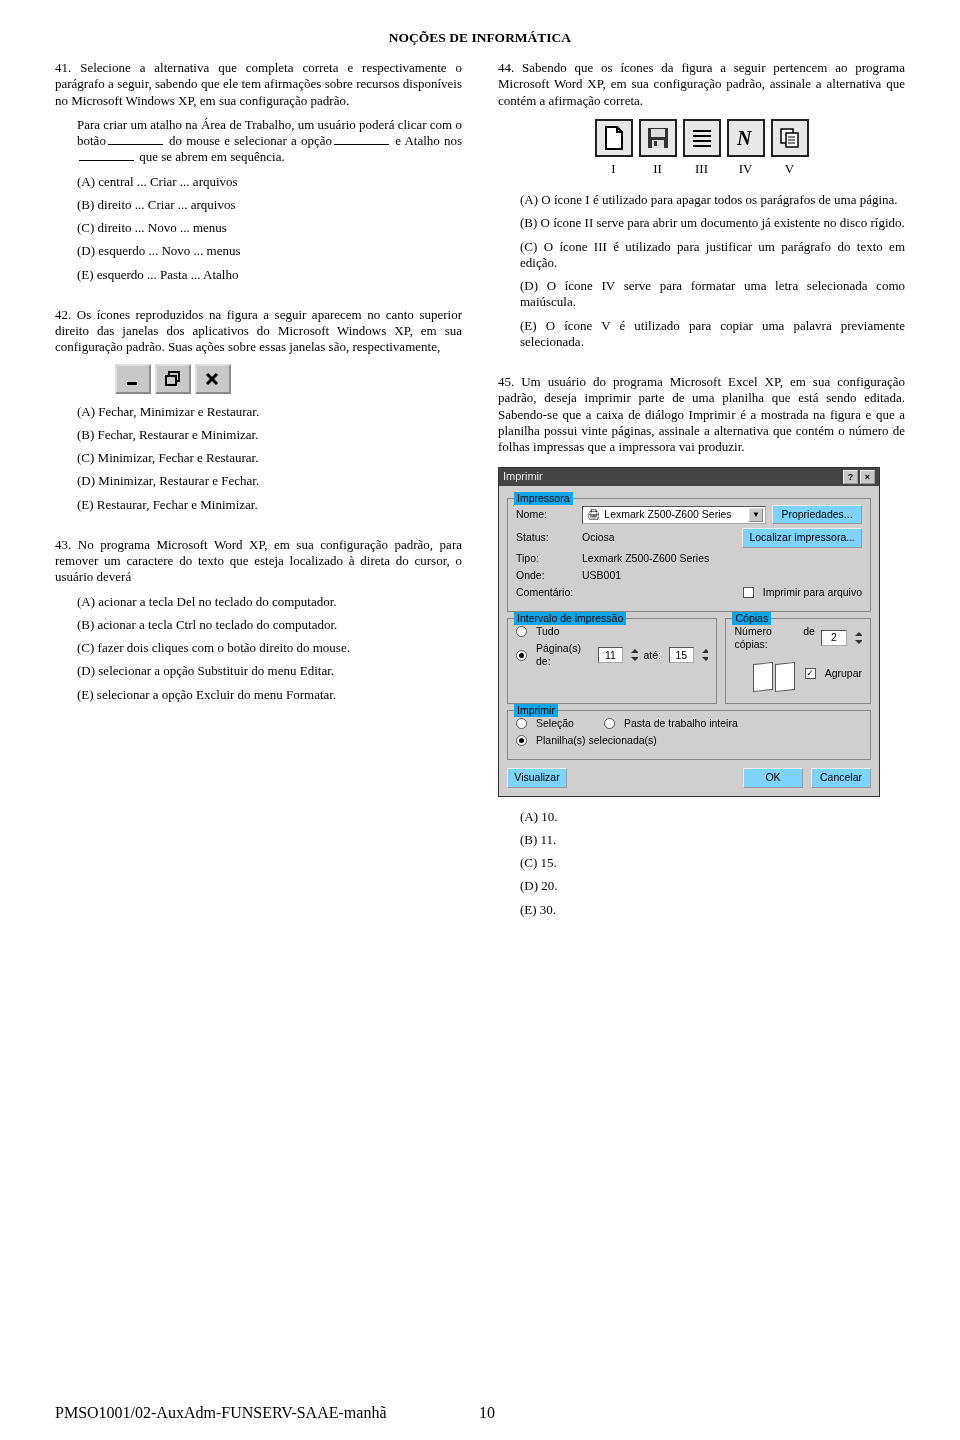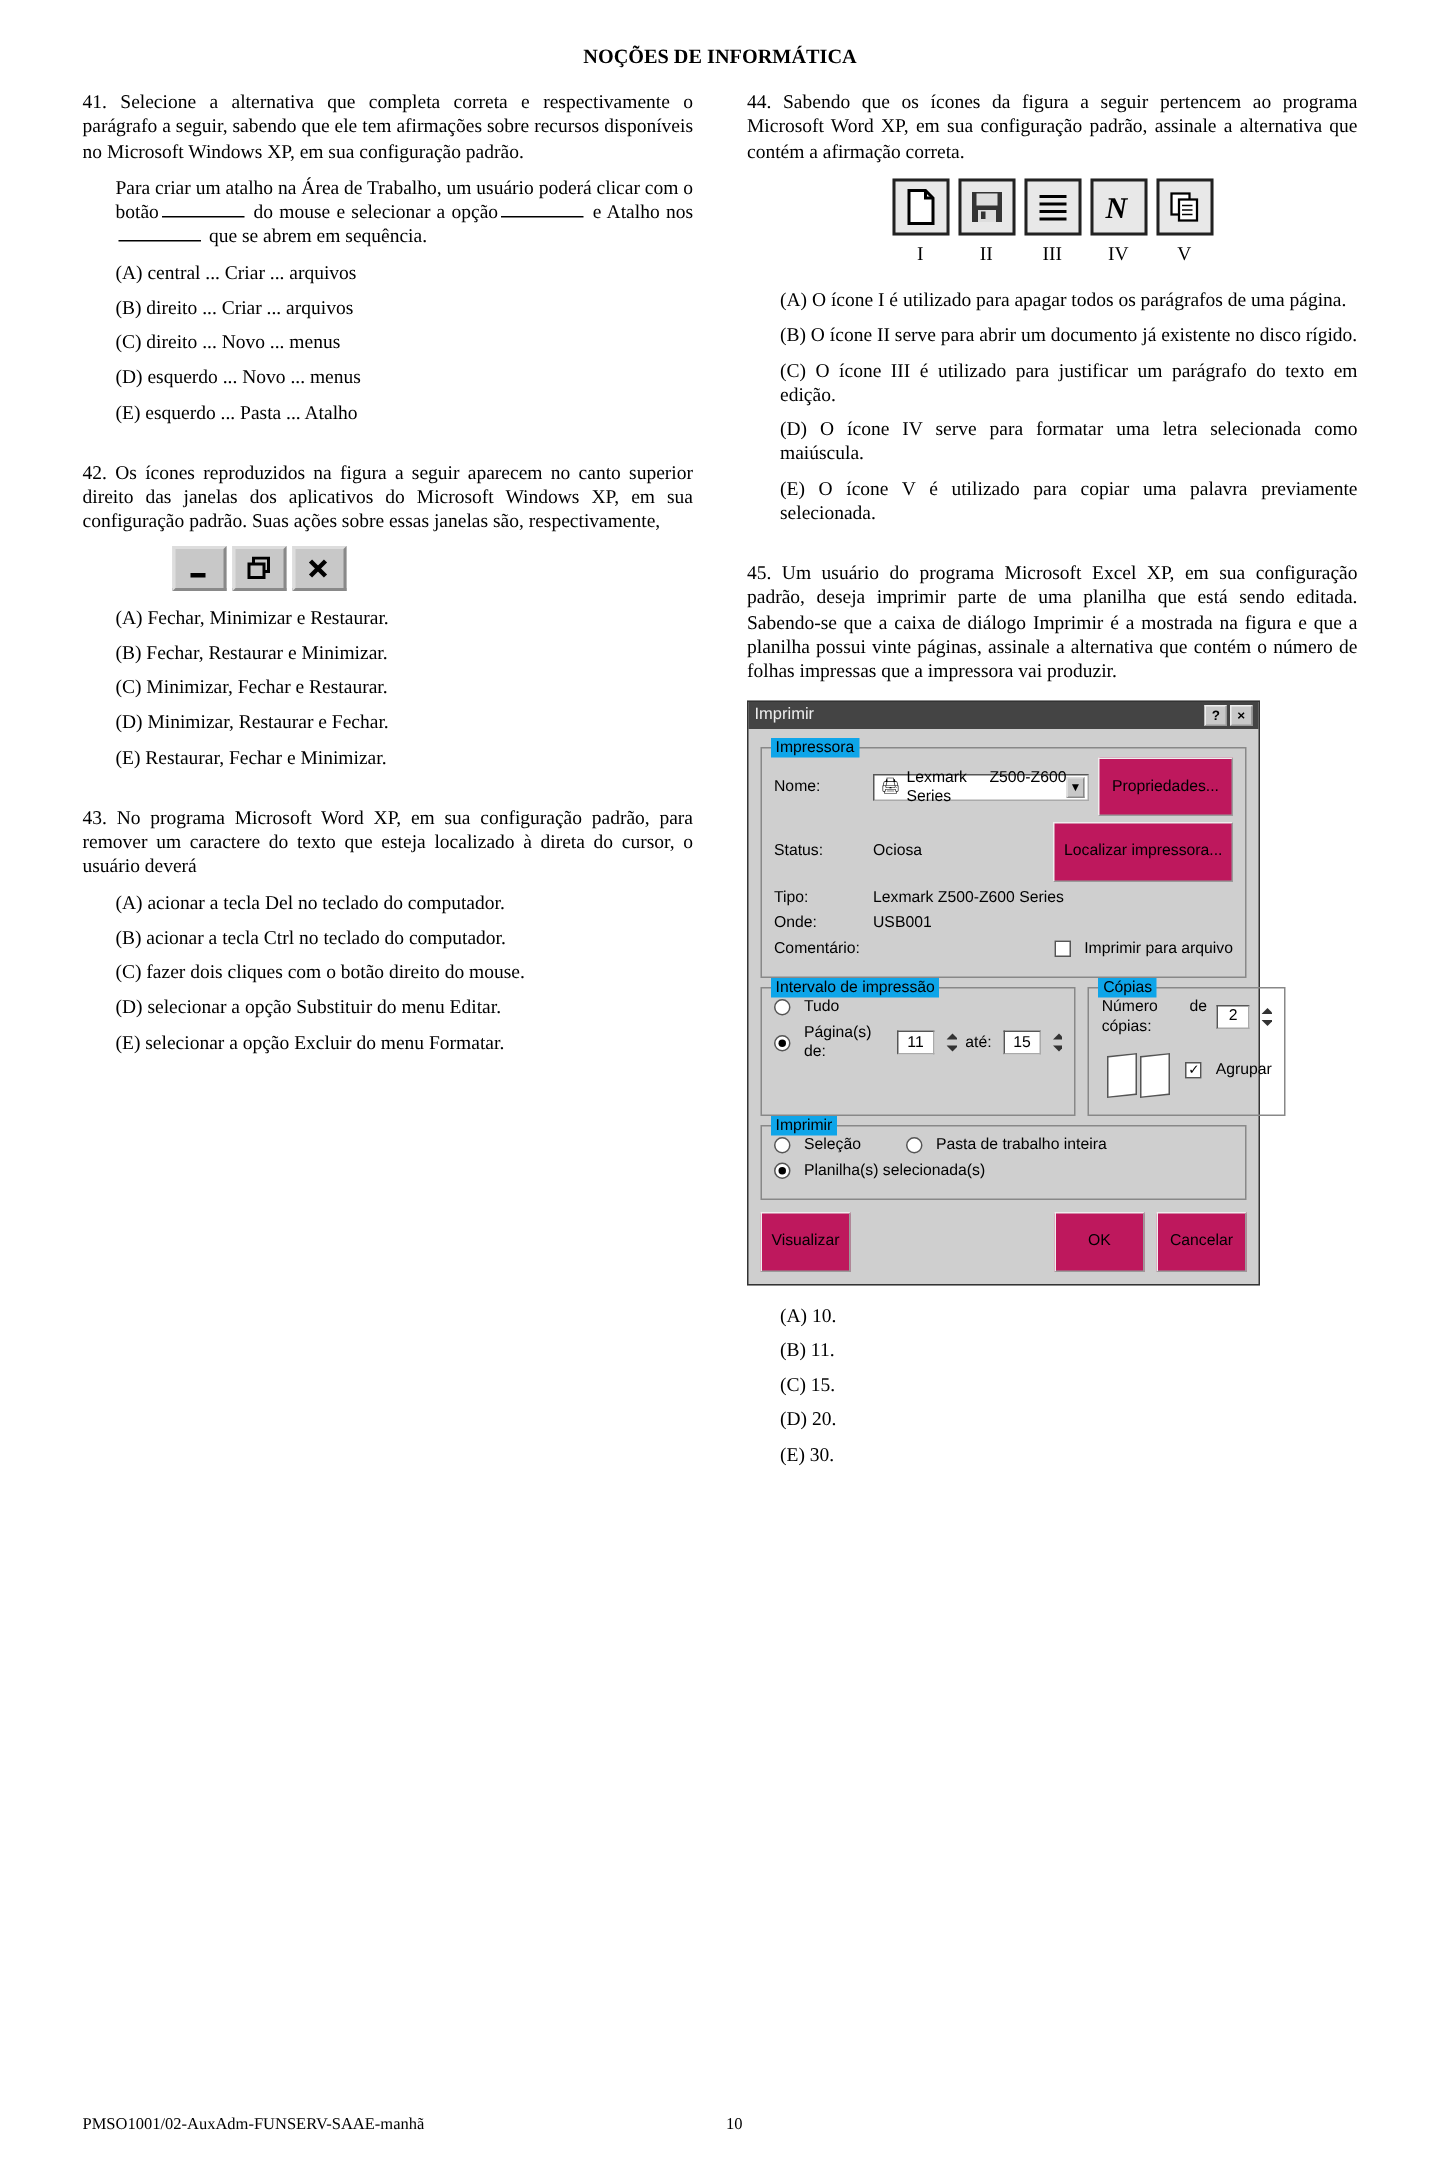--- a/index.html
+++ b/index.html
@@ -37,21 +37,21 @@
     height: 0.9em;
     vertical-align: baseline;
     margin: 0 2px;
   }
   .footer {
     position: absolute;
     bottom: 18px;
     left: 55px;
     right: 55px;
     display: flex;
-    font-size: 11px;
+    font-size: 16px;
     gap: 24px;
   }
   .footer .left { flex: 1; }
   .footer .page { width: 30px; text-align: right; }
   .icons-row {
     display: flex;
     justify-content: center;
     gap: 6px;
     margin: 10px 0 4px;
   }
@@ -74,21 +74,21 @@
     margin: 8px 0 10px 60px;
   }
   .mm-btn {
     width: 36px; height: 30px;
     background: #c8c8c8;
     border: 2px outset #ddd;
     display: flex; align-items: center; justify-content: center;
   }
   
   .dialog {
-    width: 342px;
+    width: 382px;
     margin: 12px 0 12px 0;
     background: #cfcfcf;
     border: 1px solid #333;
     font-family: Tahoma, Arial, sans-serif;
     font-size: 10.5px;
     color: #000;
   }
   .dlg-title {
     background: #444;
     color: #eee;
@@ -135,23 +135,23 @@
   }
   .combo .arrow {
     width: 14px; height: 14px;
     background: #c8c8c8;
     border: 1px outset #ddd;
     display: inline-flex; align-items: center; justify-content: center;
     font-size: 8px;
     margin-left: auto;
   }
   .btn {
-    background: #be185d;
+    background: #7dd3fc;
     border: 1px outset #eee;
-    padding: 12px 6px;
+    padding: 2px 6px;
     font-size: 10.5px;
     font-family: Tahoma, Arial, sans-serif;
     min-width: 90px;
     text-align: center;
   }
   .btn.sm { min-width: 60px; }
   .chk, .rad {
     width: 11px; height: 11px;
     border: 1px solid #555;
     background: #fff;

